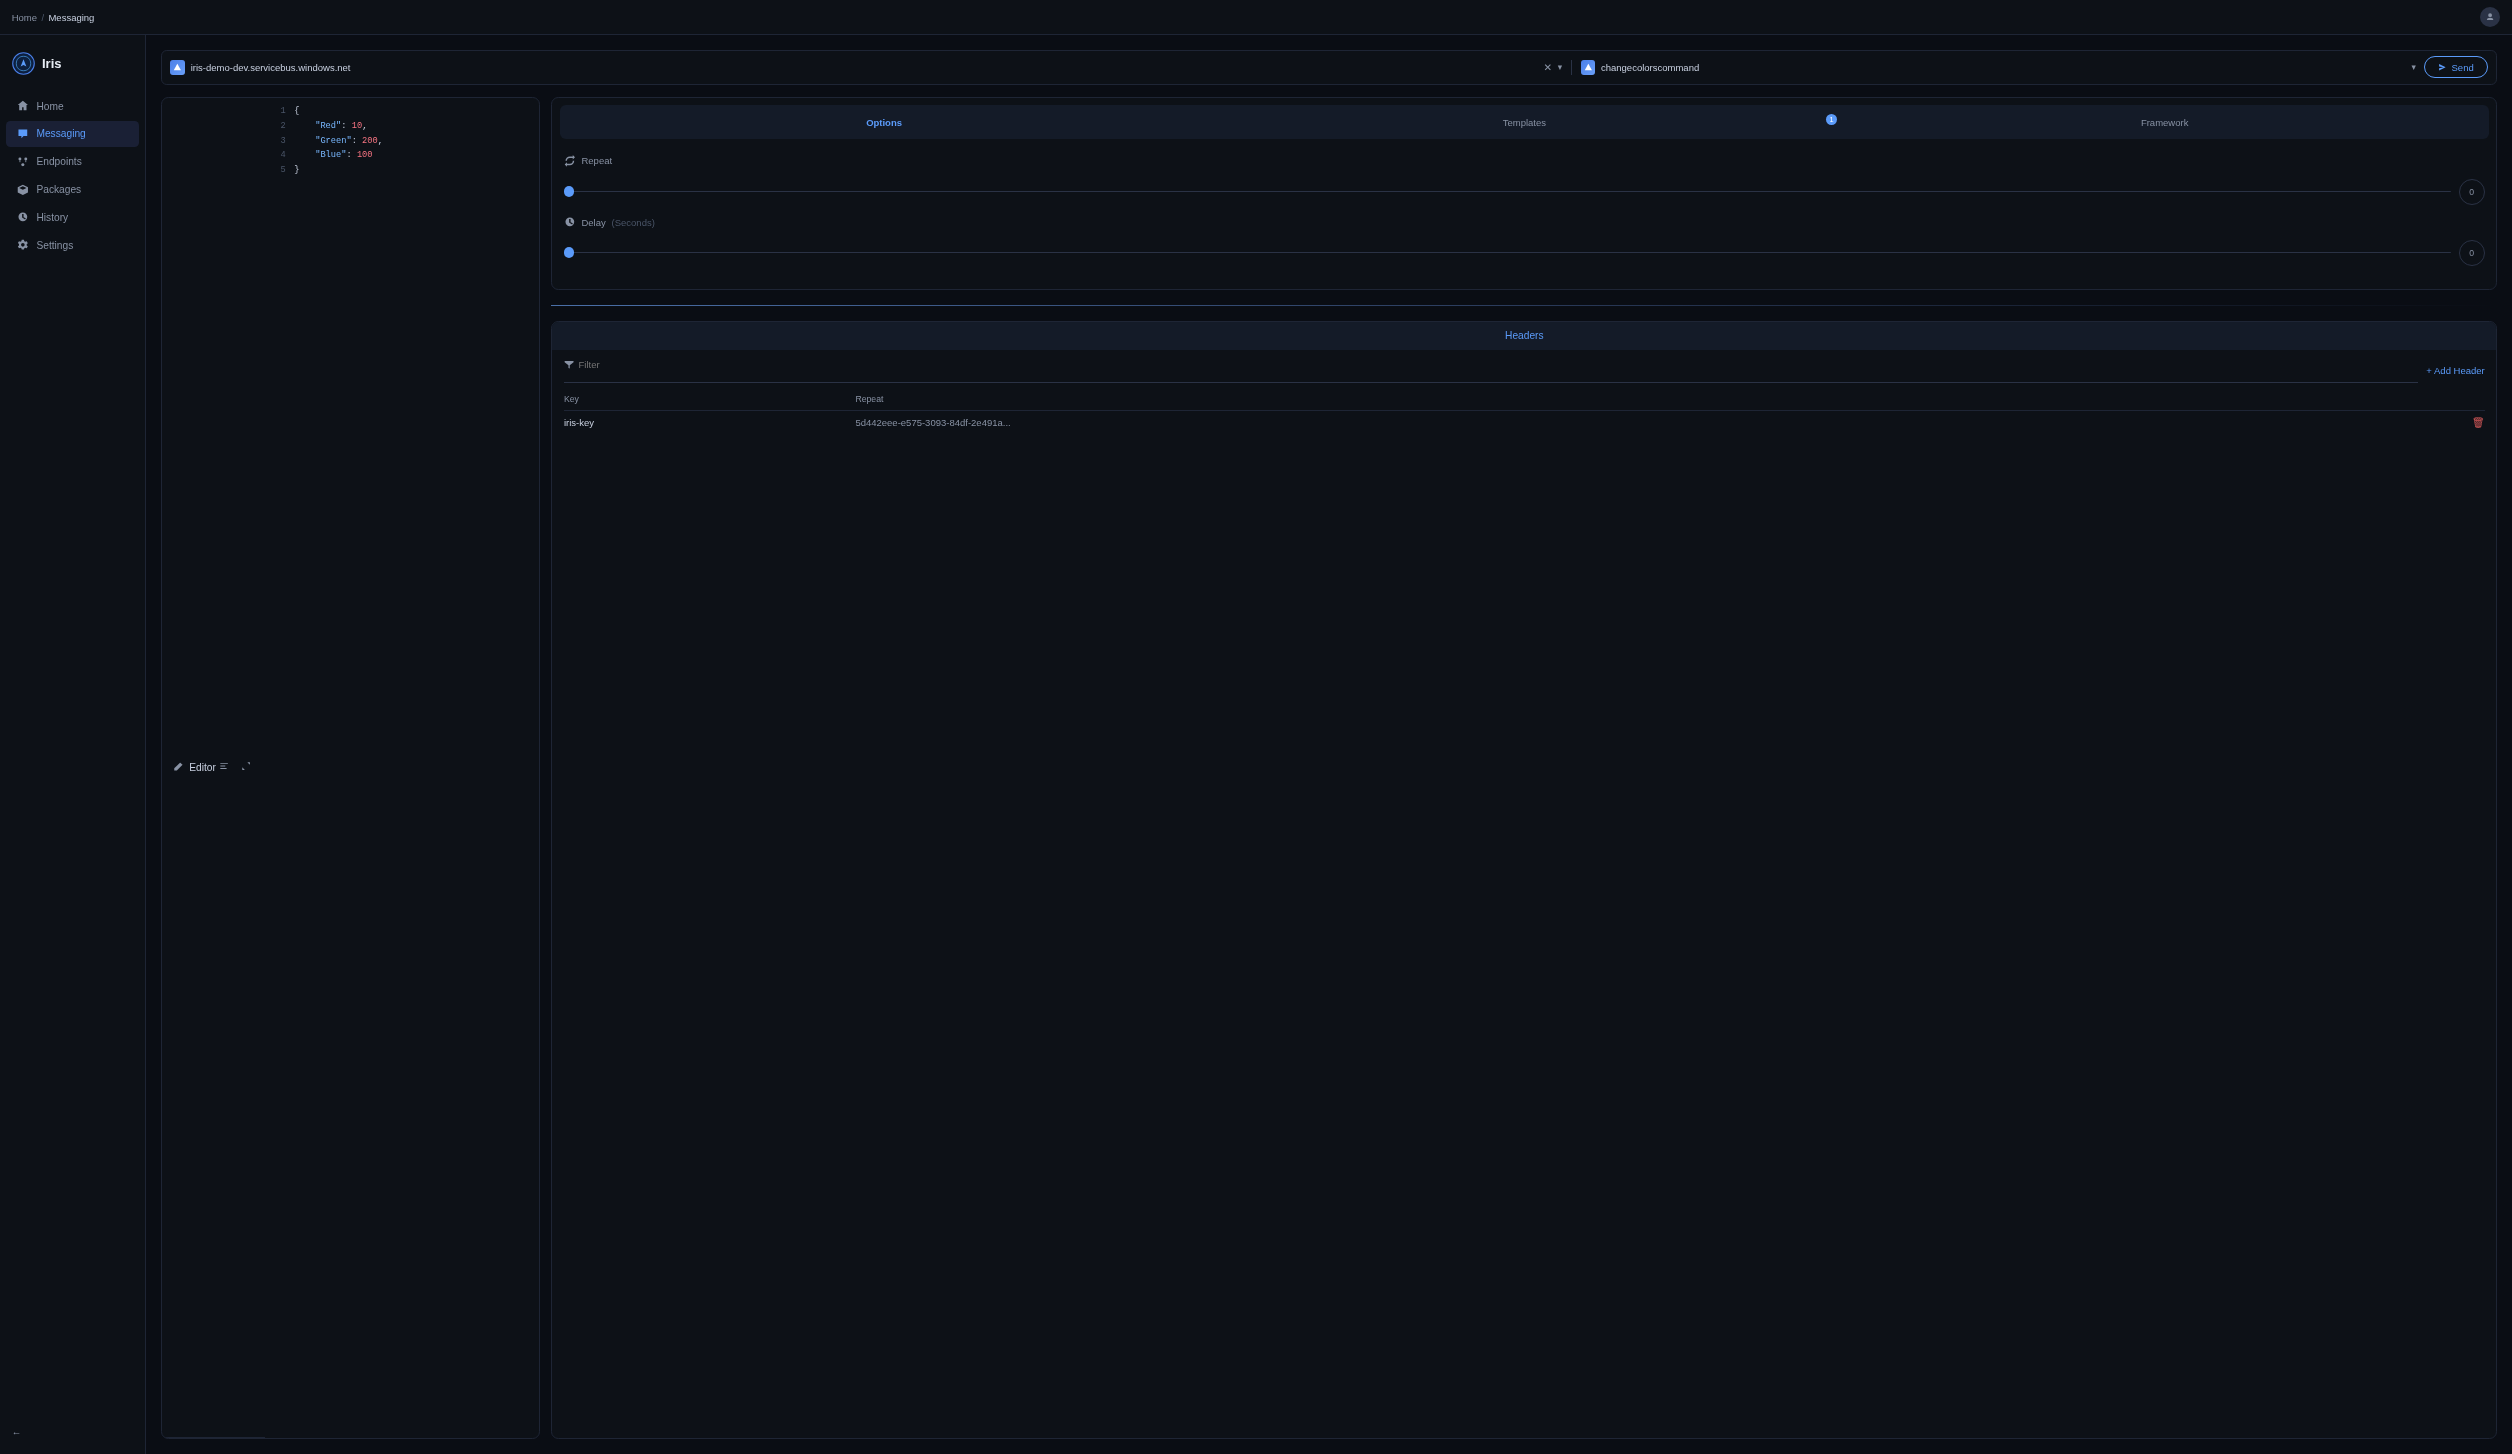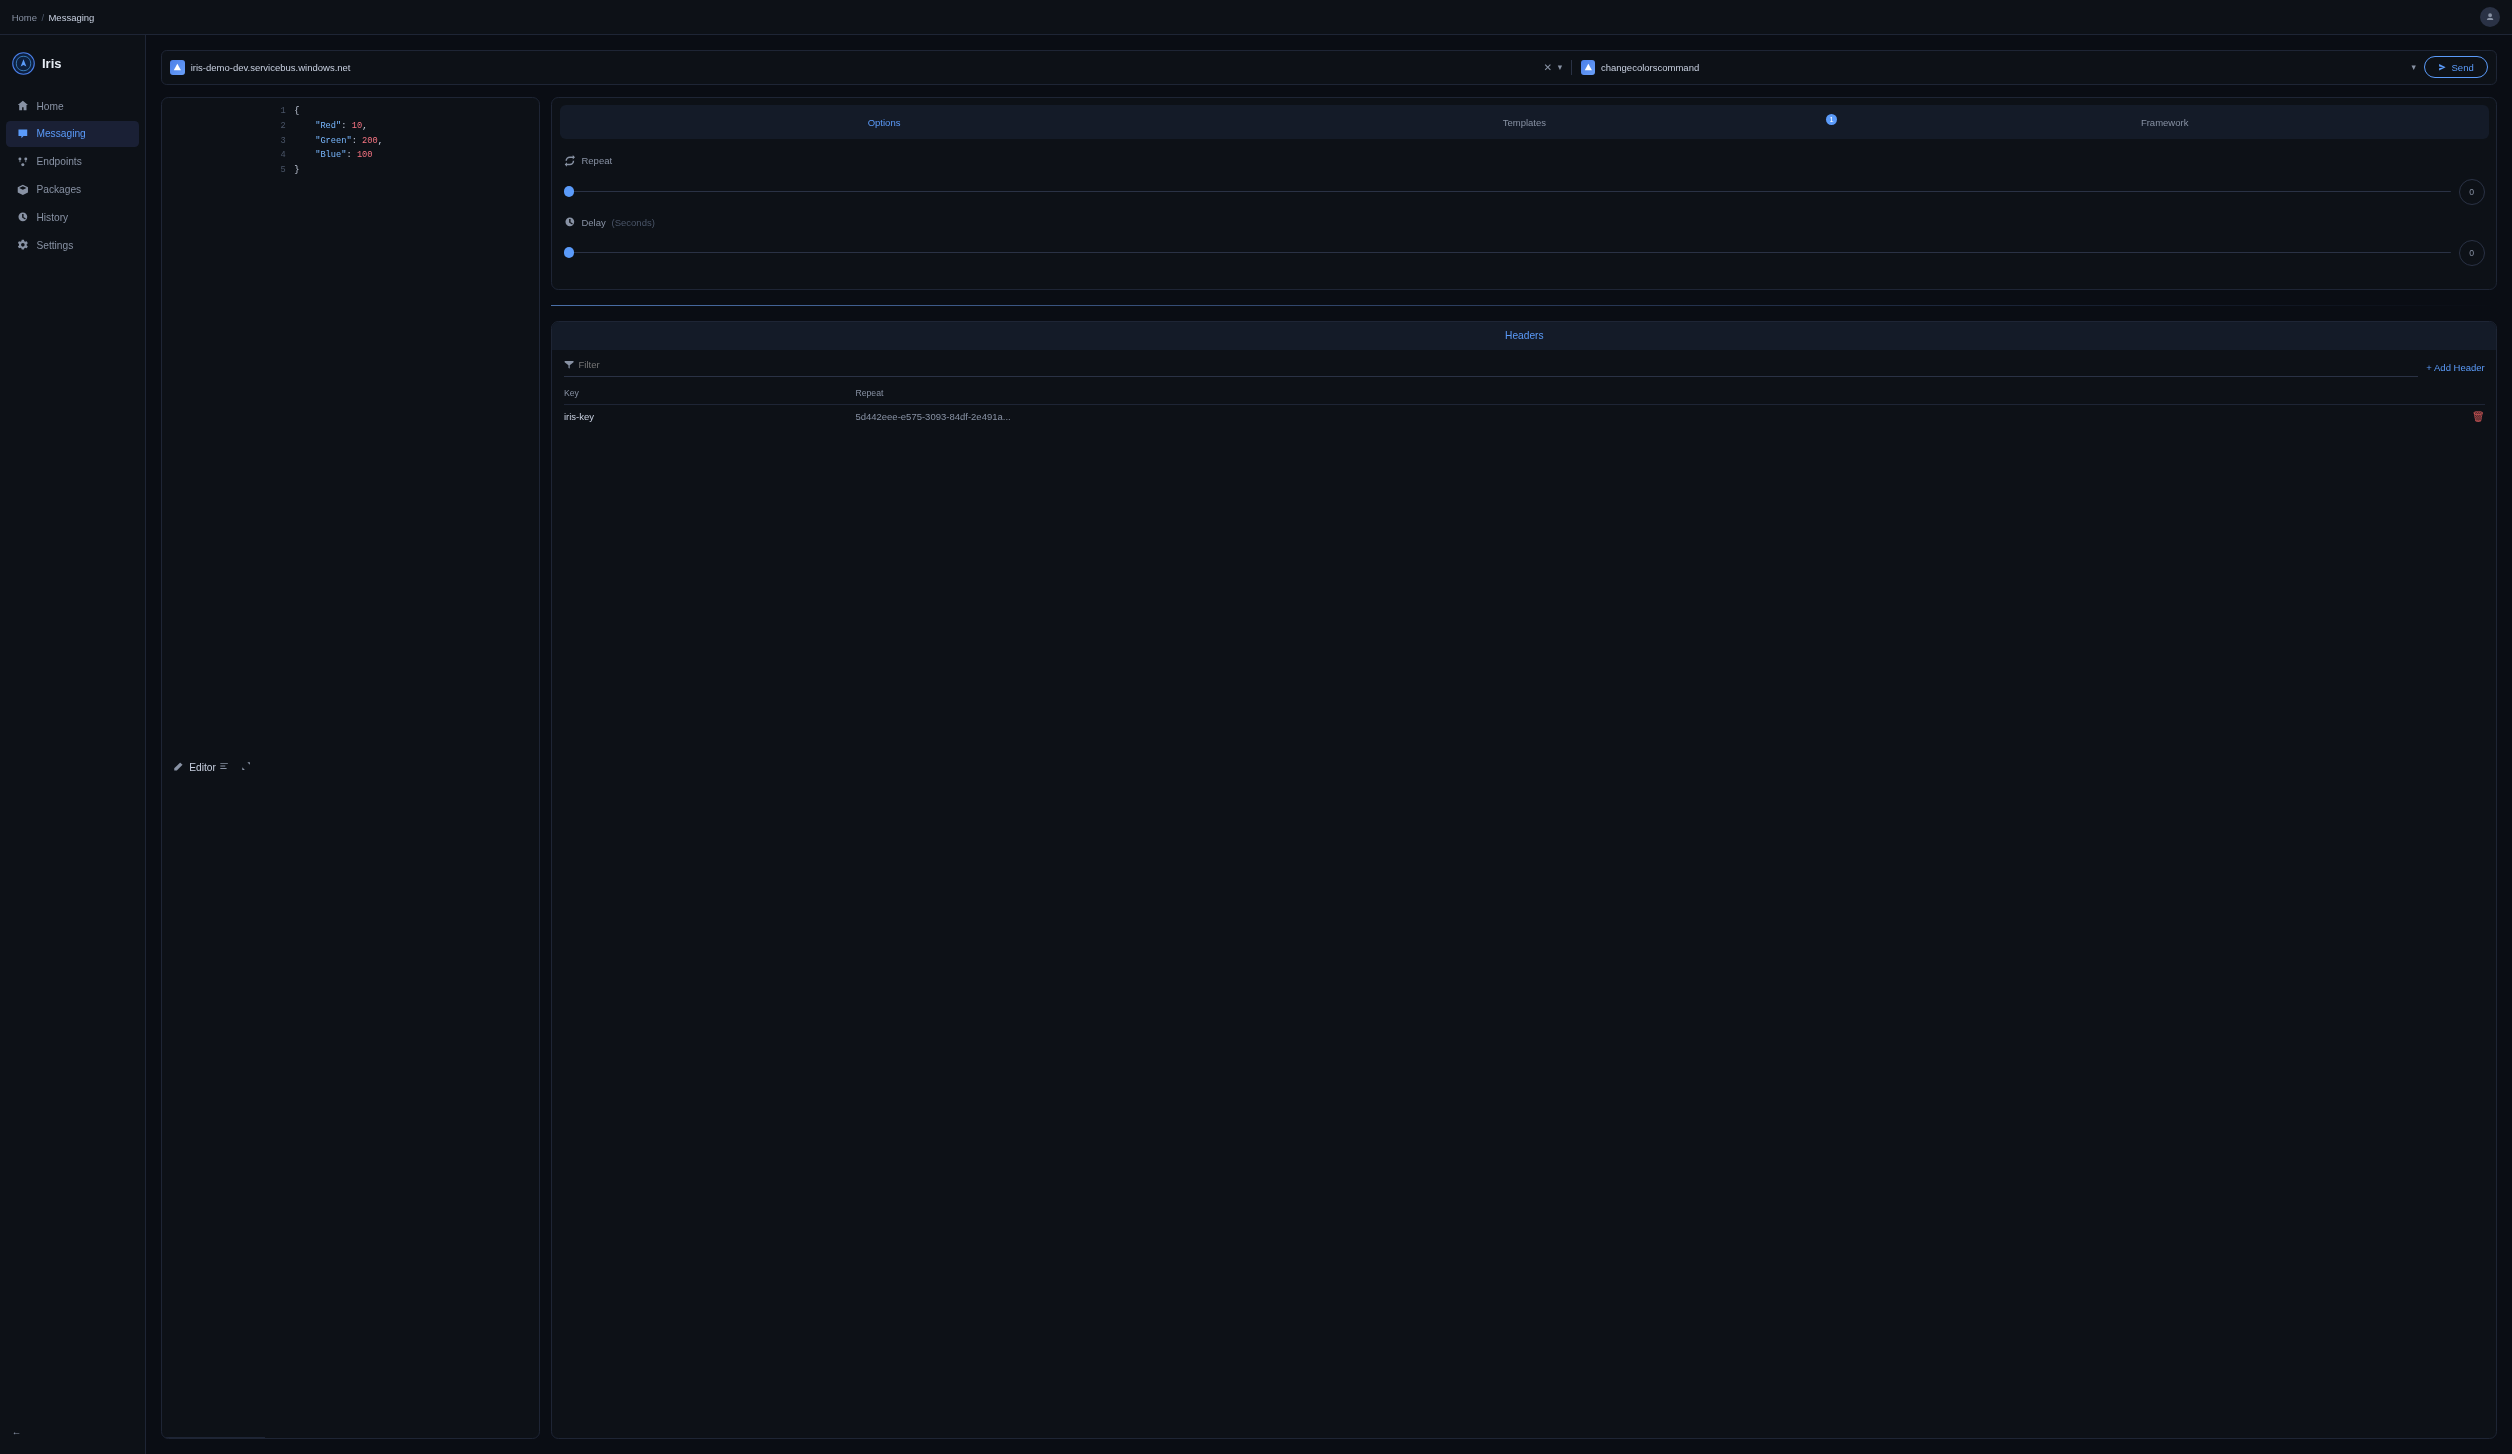--- a/index.html
+++ b/index.html
@@ -294,21 +294,21 @@
       text-align: center;
       padding: 5.8px 8.7px;
       cursor: pointer;
       border-radius: 4.4px;
       font-size: 9.5px;
       color: #8892a4;
       position: relative;
     }
     .options-tab.active {
       color: #5b9bfa;
-      font-weight: 400;
+      font-weight: 700;
     }
     .options-tab .badge {
       position: absolute;
       top: 2.9px;
       right: 5.8px;
       width: 11.7px; height: 11.7px;
       background: #5b9bfa;
       color: #fff;
       border-radius: 50%;
       font-size: 7.3px;
@@ -386,21 +386,21 @@
       display: flex;
       align-items: center;
       justify-content: space-between;
       margin-bottom: 8.7px;
     }
     .filter-input-group {
       display: flex;
       align-items: center;
       gap: 4.4px;
       border-bottom: 0.7px solid #2a3245;
-      padding-bottom: 6px;
+      padding-bottom: 12px;
       flex: 1;
       margin-right: 8.7px;
     }
     .filter-input {
       background: transparent;
       border: none;
       color: #8892a4;
       font-size: 9.5px;
       outline: none;
       flex: 1;

